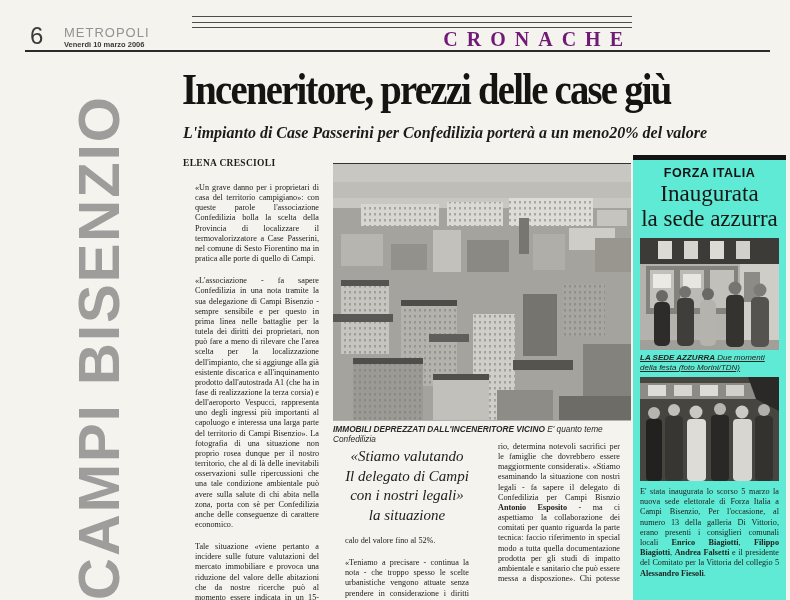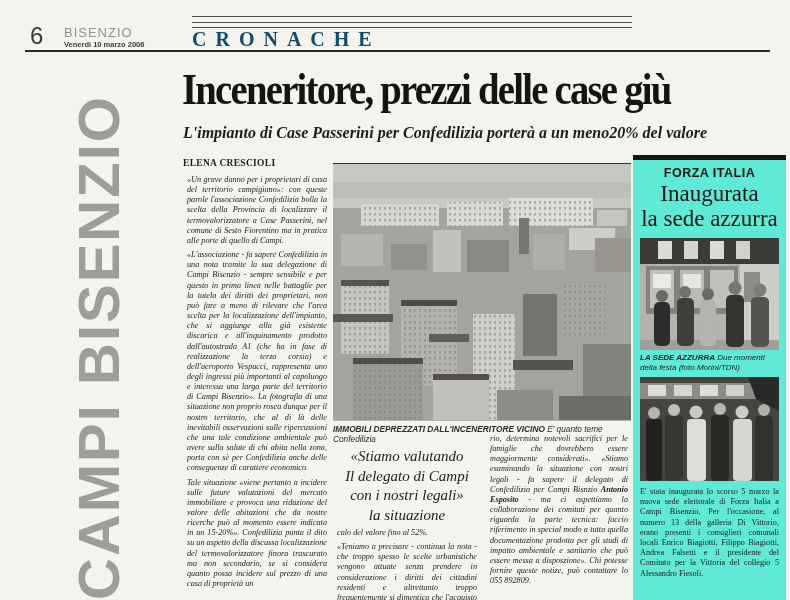--- a/index.html
+++ b/index.html
@@ -9,68 +9,68 @@
     font-family:"Liberation Serif", serif;
   }
   
   .page-number{position:absolute;left:30px;top:22px;font:400 24px "Liberation Sans",sans-serif;color:#3a3a3a;}
   .section-name{position:absolute;left:64px;top:25px;font:400 13px "Liberation Sans",sans-serif;color:#929292;letter-spacing:1px;}
   .issue-date{position:absolute;left:64px;top:40px;font:700 7.5px "Liberation Sans",sans-serif;color:#3a3a3a;}
   .head-rule{position:absolute;left:25px;top:50px;width:745px;height:2px;background:#2a2a2a;}
   .banner-lines{position:absolute;left:192px;top:16px;width:440px;height:10px;
     border-top:1px solid #4c4c4c;border-bottom:1px solid #4c4c4c;
     background:linear-gradient(#4c4c4c,#4c4c4c) center/100% 1px no-repeat;}
-  .banner-word{position:absolute;left:192px;top:28px;width:440px;text-align:left;
-    font:700 20px "Liberation Serif",serif;letter-spacing:9px;color:#0c4a6e;}
+  .banner-word{position:absolute;left:192px;top:28px;width:440px;text-align:right;
+    font:700 20px "Liberation Serif",serif;letter-spacing:9px;color:#701a75;}
   
   .rubric-band{position:absolute;left:50px;top:64px;width:98px;height:536px;overflow:hidden;}
   .rubric-text{writing-mode:vertical-rl;transform:rotate(180deg);height:100%;
     font:700 58px/98px "Liberation Sans",sans-serif;color:#9e9d9b;letter-spacing:2px;white-space:nowrap;}
   
   .headline{position:absolute;left:182px;top:66px;width:640px;
     font:700 44px/48px "Liberation Serif",serif;letter-spacing:-2px;color:#141413;
     transform:scaleX(.88);transform-origin:left top;white-space:nowrap;}
   .subhead{position:absolute;left:183px;top:124px;width:600px;
     font:700 italic 16px "Liberation Serif",serif;color:#1b1b1a;}
   .byline{position:absolute;left:183px;top:158px;font:700 9.5px "Liberation Serif",serif;letter-spacing:.3px;}
   .body-text{font:8.2px/10.15px "Liberation Serif",serif;text-align:justify;color:#22211f;}
-  .body-text p{margin:4px;font-style:italic;}
+  .body-text p{margin:12px;}
   .col1{position:absolute;left:183px;top:171px;width:148px;height:429px;overflow:hidden;}
   .col2{position:absolute;left:333px;top:524px;width:148px;height:76px;overflow:hidden;}
   .col3{position:absolute;left:486px;top:430px;width:146px;height:154px;overflow:hidden;}
   .col3 b{font-weight:700;}
   
   .main-photo{position:absolute;left:333px;top:163px;width:298px;height:257px;background:#b5b3ae;border-top:1px solid #333;}
   .main-caption{position:absolute;left:333px;top:424px;width:298px;
     font:italic 8.3px "Liberation Sans",sans-serif;color:#2a2a28;}
   .main-caption .cap-lead{font-weight:700;}
   
   .pullquote{position:absolute;left:333px;top:447px;width:148px;text-align:center;
     font:italic 15px/19.5px "Liberation Serif",serif;color:#22211f;}
   
   .sidebar{position:absolute;left:633px;top:155px;width:153px;height:445px;background:#5eead4;
     box-sizing:border-box;padding:0 7px;}
   .sb-topbar{position:absolute;left:0;top:0;width:153px;height:5px;background:#141414;}
   .sb-kicker{margin:11px 0 0;text-align:center;font:700 12.5px "Liberation Sans",sans-serif;letter-spacing:.5px;color:#121212;}
   .sb-title{margin:1px 0 0;text-align:center;font:400 23px/25px "Liberation Serif",serif;color:#161615;}
   .sb-photo1{width:139px;height:112px;margin-top:7px;background:#9b9994;}
-  .sb-caption{margin:3px 0 0;font:italic 8px/9.5px "Liberation Sans",sans-serif;color:#252523;}
+  .sb-caption{margin:3px 0 0;font:italic 8px/9.5px "Liberation Sans",sans-serif;color:#252523;text-decoration:underline;}
   .sb-caption .cap-lead{font-weight:700;}
   .sb-photo2{width:139px;height:104px;margin-top:5px;background:#4a4844;}
   .sb-body{margin:6px 0 0;font:8.2px/10.2px "Liberation Serif",serif;text-align:justify;color:#22211f;
     height:92px;overflow:hidden;}
-  .sb-body b{font-weight:400;}
+  .sb-body b{font-weight:700;}
 </style>
 </head>
 <body>
 
 <div class="page">
 
   <div class="page-number">6</div>
-  <div class="section-name">BISENZIO</div>
+  <div class="section-name">METROPOLI</div>
   <div class="issue-date">Venerdì 10 marzo 2006</div>
   <div class="banner-lines"></div>
   <div class="banner-word">CRONACHE</div>
   <div class="head-rule"></div>
 
   <div class="rubric-band">
     <div class="rubric-text">CAMPI BISENZIO</div>
   </div>
 
   <div class="headline">Inceneritore, prezzi delle case giù</div>

